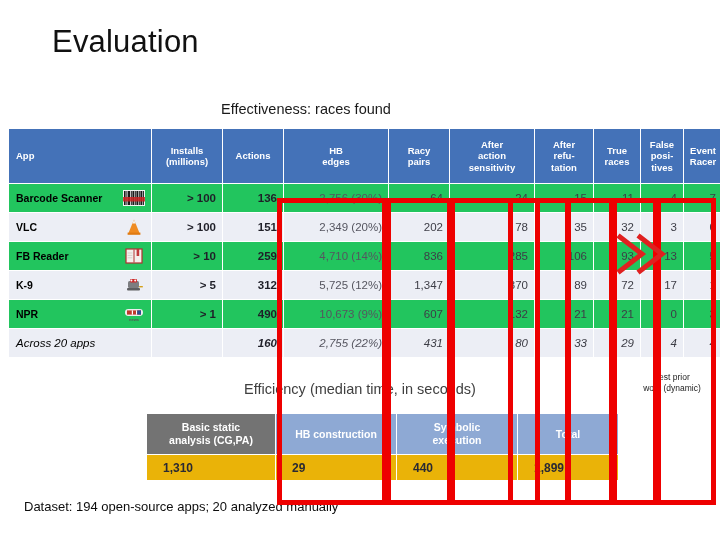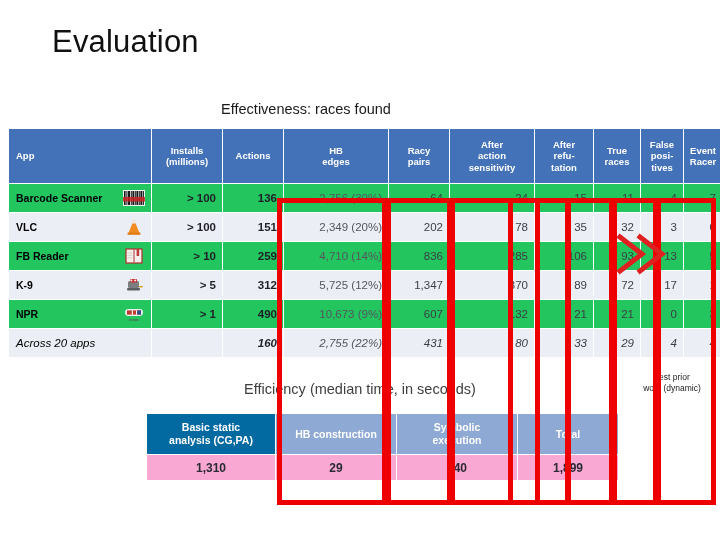--- a/index.html
+++ b/index.html
@@ -122,30 +122,30 @@
   .efc-table th {
     color: #ffffff;
     font-size: 10.5px;
     font-weight: bold;
     line-height: 13px;
     text-align: center;
     vertical-align: middle;
     height: 40px;
     padding: 0 3px;
   }
-  .efc-table th.head-dark { background: #0369a1; margin-top: 16px; }
+  .efc-table th.head-dark { background: #737373; margin-top: 16px; }
   .efc-table th.head-light { background: #8ea9d4; }
   .efc-table td {
-    background: #f9a8d4;
+    background: #eab308;
     font-size: 12px;
     font-weight: bold;
     color: #2a2a33;
-    text-align: center;
+    text-align: left;
     height: 25px;
-    padding: 0 0;
+    padding: 0 16px;
     vertical-align: middle;
   }
 
   
   .note-prior {
     position: absolute;
     left: 626px;
     top: 372px;
     width: 92px;
     font-size: 8.5px;
@@ -435,20 +435,21 @@
     </tr>
   </tbody>
 </table>
 
 <div class="note-prior">
   <span>best prior</span><br>
   <span>work (dynamic)</span>
 </div>
 
 <div class="footer-lines">
+  <div>Dataset: 194 open-source apps; 20 analyzed manually</div>
 </div>
 
 <div class="overlay">
   <div class="red-box" style="left:277px;  top:198px; width:110px; height:307px;"></div>
   <div class="red-box" style="left:386px;  top:198px; width:66px;  height:307px;"></div>
   <div class="red-box" style="left:450px;  top:198px; width:90px;  height:307px;"></div>
   <div class="red-box" style="left:508px;  top:198px; width:62px;  height:307px;"></div>
   <div class="red-box" style="left:566px;  top:198px; width:48px;  height:307px;"></div>
   <div class="red-box" style="left:612px;  top:198px; width:46px;  height:307px;"></div>
   <div class="red-box" style="left:656px;  top:198px; width:60px;  height:307px;"></div>

